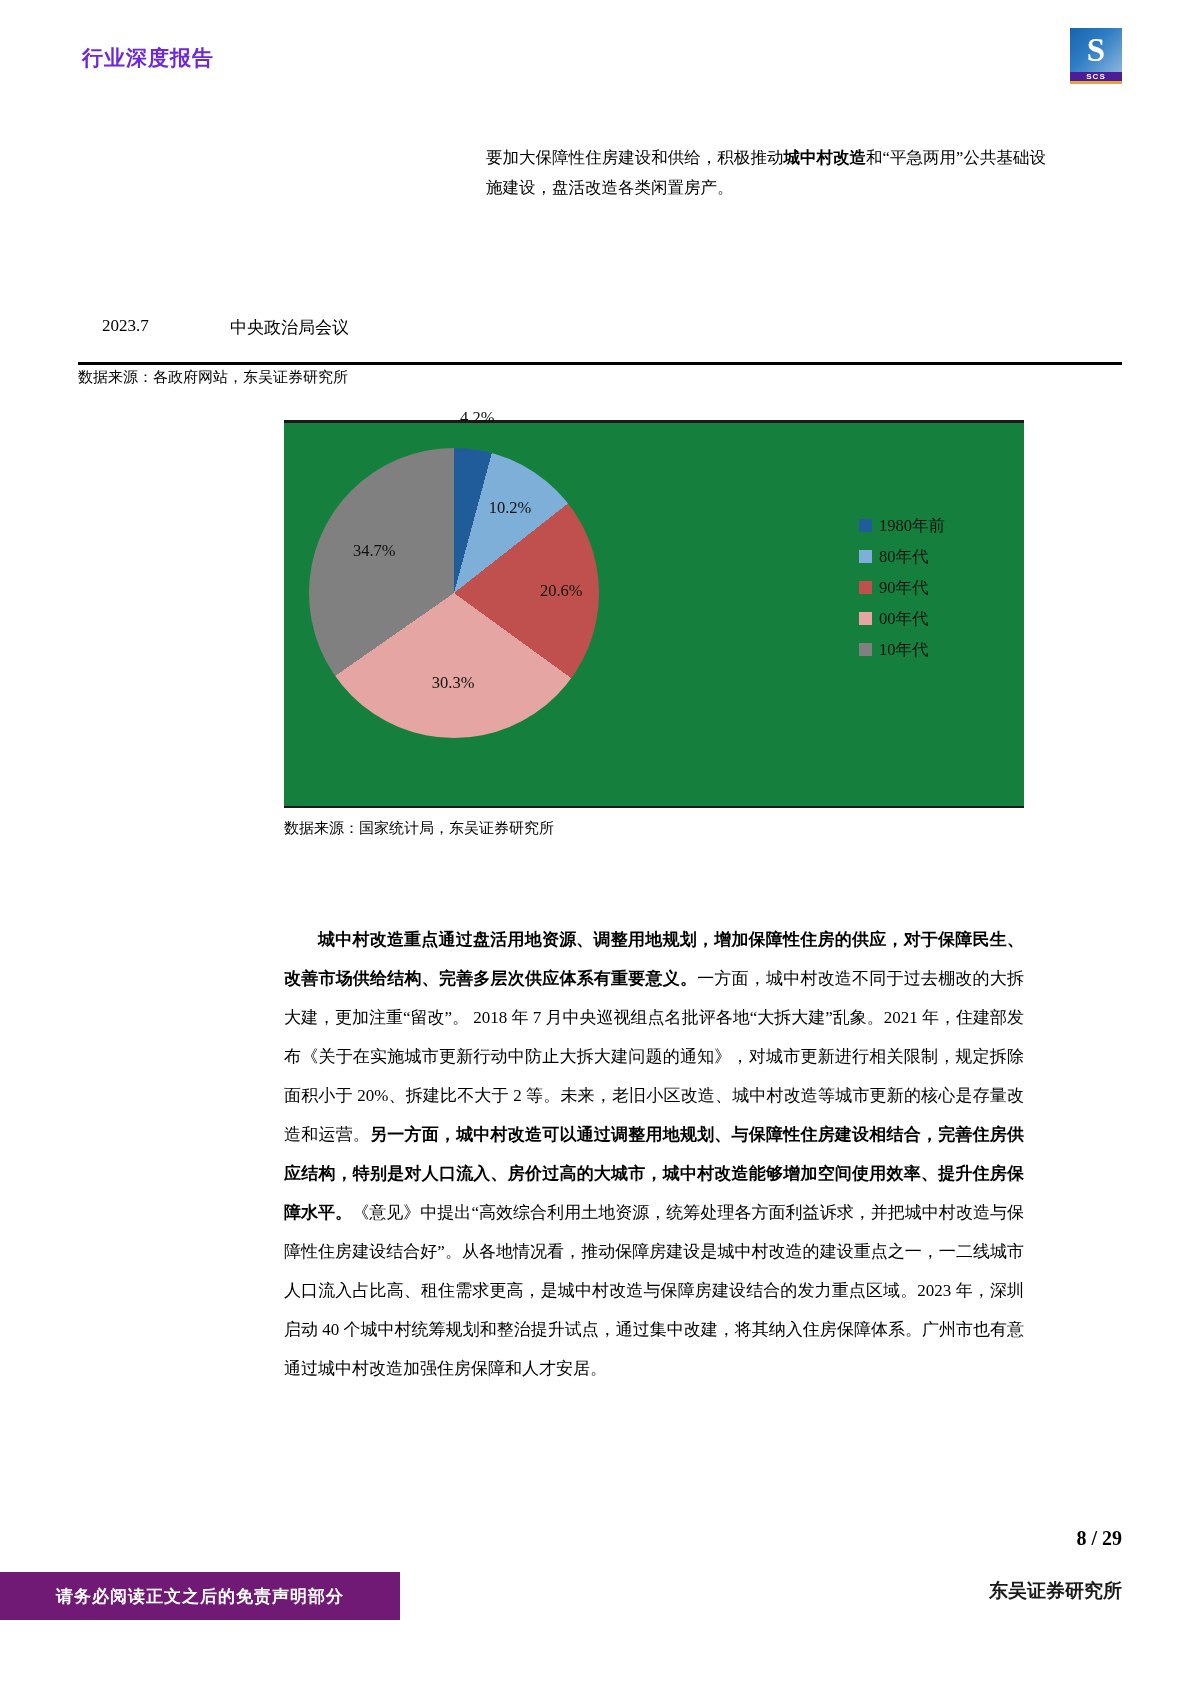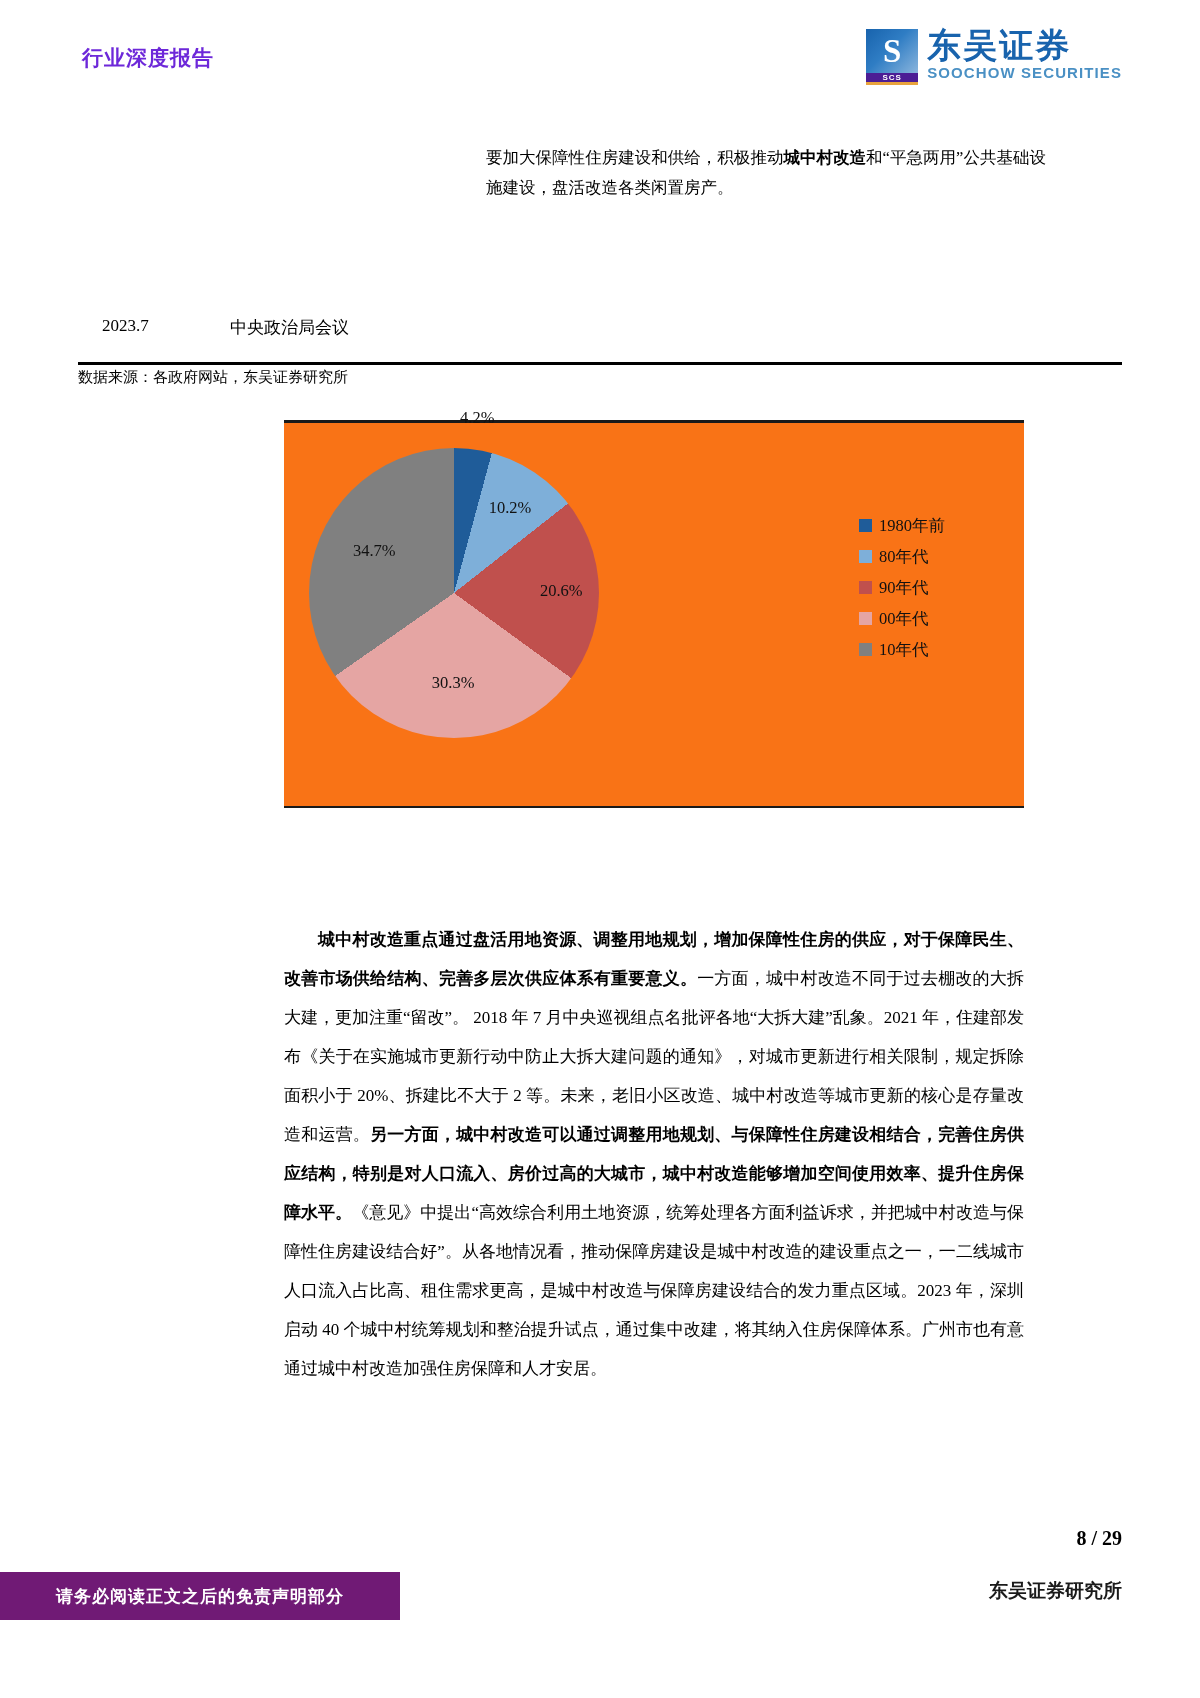--- a/index.html
+++ b/index.html
@@ -74,21 +74,21 @@
   }
 
   
   .exhibit { position:absolute; left:284px; top:420px; width:740px; }
   .ex-title {
     font-size:16px; font-weight:700; color:#1f3864;
     font-family:"Liberation Serif","DejaVu Serif",serif;
     padding-bottom:7px;
   }
   .ex-rule-top { width:740px; height:3px; background:#1a1a1a; }
-  .ex-canvas { position:relative; width:740px; height:383px; background:#f97316; }
+  .ex-canvas { position:relative; width:740px; height:383px; background:#15803d; }
   .ex-rule-bot { width:740px; height:2px; background:#1a1a1a; }
   .src-2 {
     padding-top:11px; font-size:15px;
     font-family:"Liberation Serif","DejaVu Serif",serif;
   }
 
   .pie {
     position:absolute; left:25px; top:25px;
     width:290px; height:290px; border-radius:50%;
   }
@@ -140,24 +140,20 @@
 
 <div class="header">
   <div class="hdr-title">行业深度报告</div>
 
   <div class="logo-wrap">
     <div class="logo-mark">
       <div class="logo-sq"></div>
       <div class="logo-s">S</div>
       <div class="logo-scs">SCS</div>
       <div class="logo-underline"></div>
-    </div>
-    <div class="logo-text">
-      <div class="logo-cn">东吴证券</div>
-      <div class="logo-en">SOOCHOW SECURITIES</div>
     </div>
   </div>
 </div>
 
 <div class="tbl">
   <div class="tbl-body">
     <div class="tbl-policy-text">
       <br>
       <span>要加大保障性住房建设和供给，积极推动</span><span class="b">城中村改造</span><span>和“平急两用”公共基础设施建设，盘活改造各类闲置房产。</span>
     </div>
@@ -198,20 +194,21 @@
           <span class="legend-label">00年代</span>
         </div>
         <div class="legend-row">
           <span class="legend-swatch" style="background: rgb(128, 128, 128);"></span>
           <span class="legend-label">10年代</span>
         </div>
       </div>
   </div>
 
   <div class="ex-rule-bot"></div>
+  <div class="src-2">数据来源：国家统计局，东吴证券研究所</div>
 </div>
 
 <div class="body-copy">
   <p><span class="b">城中村改造重点通过盘活用地资源、调整用地规划，增加保障性住房的供应，对于保障民生、改善市场供给结构、完善多层次供应体系有重要意义。</span><span>一方面，城中村改造不同于过去棚改的大拆大建，更加注重“留改”。 2018 年 7 月中央巡视组点名批评各地“大拆大建”乱象。2021 年，住建部发布《关于在实施城市更新行动中防止大拆大建问题的通知》，对城市更新进行相关限制，规定拆除面积小于 20%、拆建比不大于 2 等。未来，老旧小区改造、城中村改造等城市更新的核心是存量改造和运营。</span><span class="b">另一方面，城中村改造可以通过调整用地规划、与保障性住房建设相结合，完善住房供应结构，特别是对人口流入、房价过高的大城市，城中村改造能够增加空间使用效率、提升住房保障水平。</span><span>《意见》中提出“高效综合利用土地资源，统筹处理各方面利益诉求，并把城中村改造与保障性住房建设结合好”。从各地情况看，推动保障房建设是城中村改造的建设重点之一，一二线城市人口流入占比高、租住需求更高，是城中村改造与保障房建设结合的发力重点区域。2023 年，深圳启动 40 个城中村统筹规划和整治提升试点，通过集中改建，将其纳入住房保障体系。广州市也有意通过城中村改造加强住房保障和人才安居。</span></p>
 </div>
 
 <div class="pg-no">
   <span>8</span>
   <span>/</span>
   <span>29</span>

